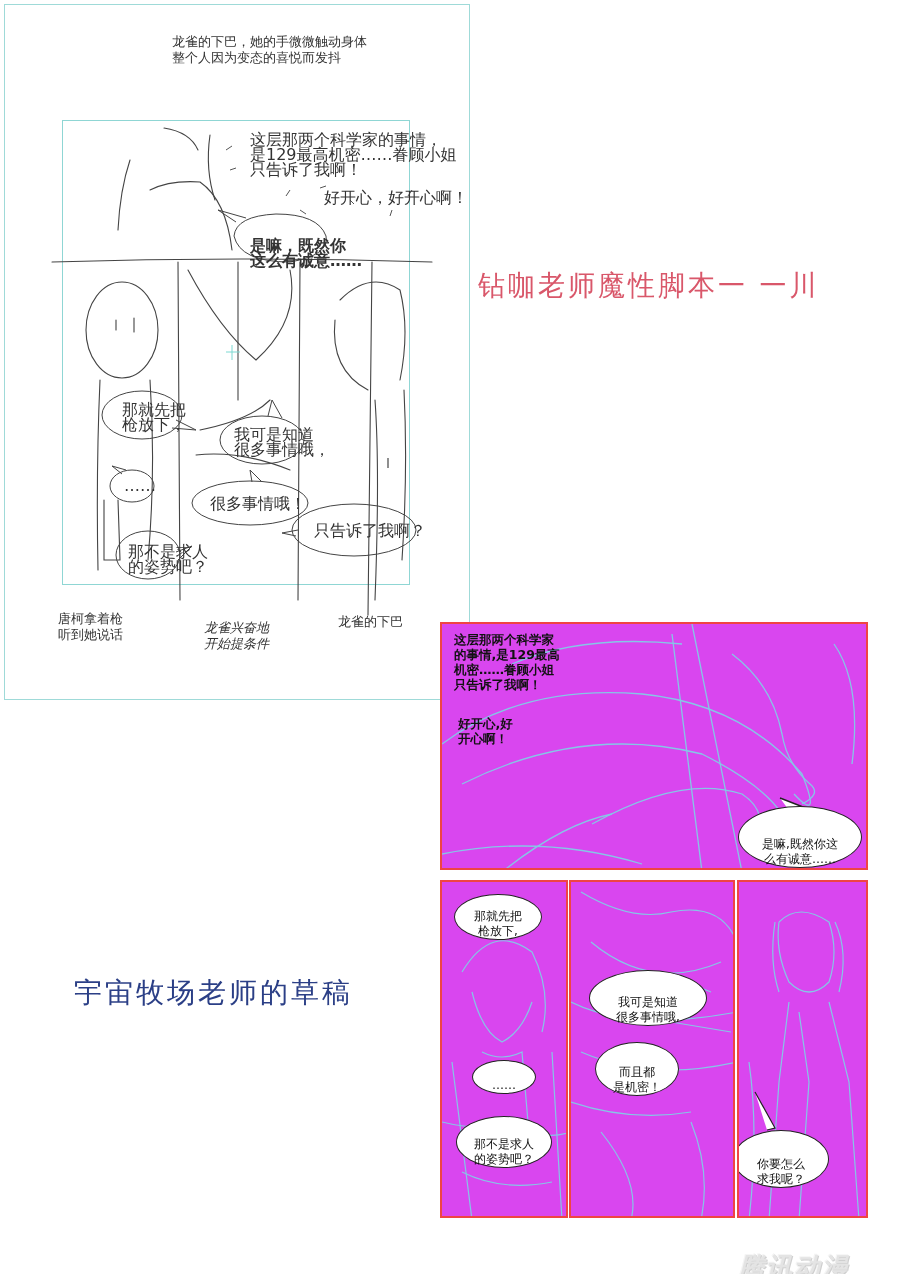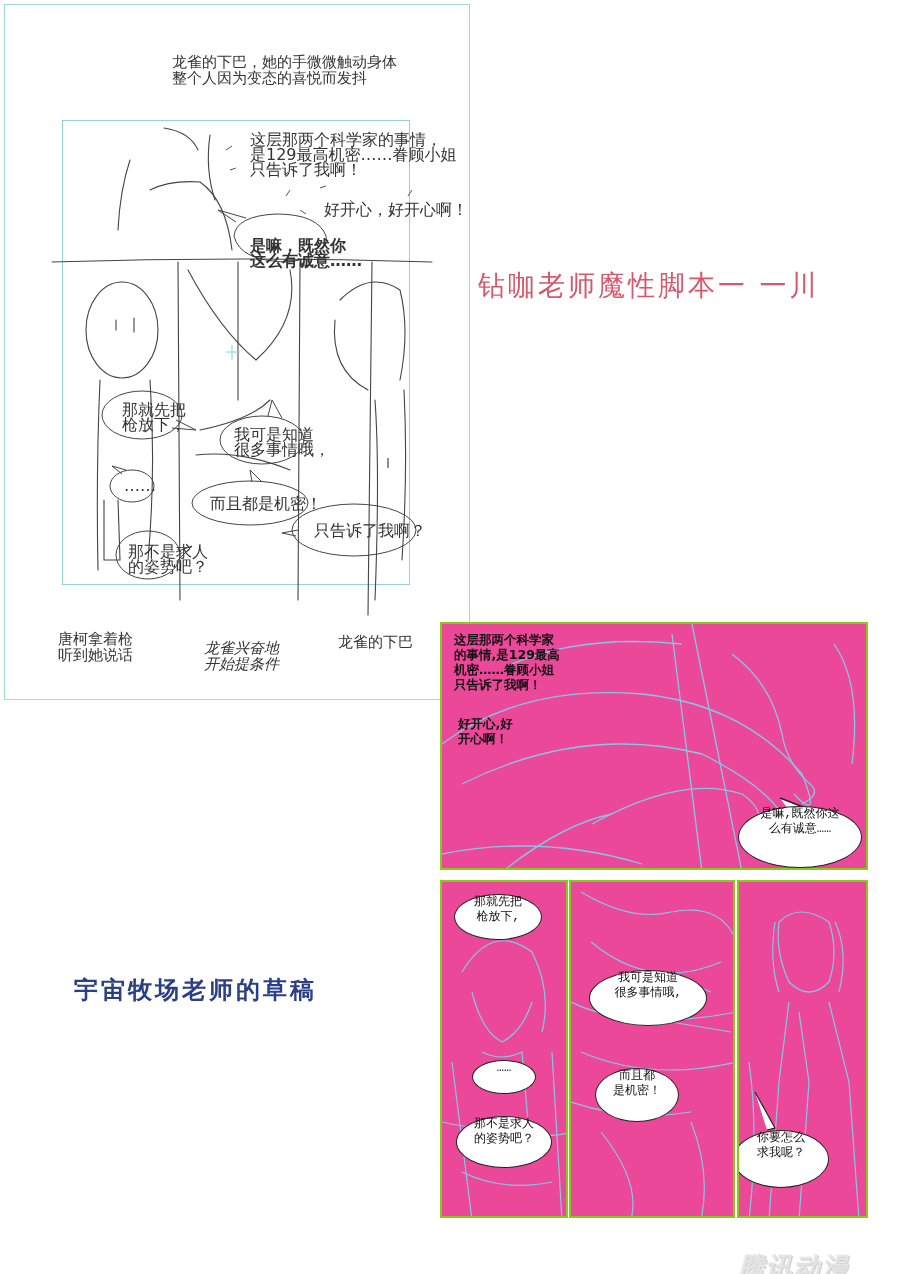--- a/index.html
+++ b/index.html
@@ -13,50 +13,49 @@
 
   
   .sb-outer {
     left: 4px; top: 4px; width: 466px; height: 696px;
     border: 1px solid #9fdad8; box-sizing: border-box;
   }
   .sb-inner {
     left: 62px; top: 120px; width: 348px; height: 465px;
     border: 1px solid #8fd6d4; box-sizing: border-box;
   }
-  .sb-caption { font-size: 15px; line-height: 16px; color: #333; white-space: pre; margin-top: 20px; }
+  .sb-caption { font-size: 13px; line-height: 16px; color: #333; white-space: pre; }
   .sb-text { font-size: 16px; line-height: 15px; color: #333; white-space: pre; }
   .sb-svg { left: 0; top: 0; width: 900px; height: 1274px; pointer-events: none; }
 
   
   .title-red {
     left: 478px; top: 268px; font-size: 27px; letter-spacing: 3px;
     color: #d9576a; font-weight: normal; white-space: nowrap;
     transform: scaleY(1.05);
   }
   .title-blue {
-    left: 74px; top: 974px; font-size: 24px; letter-spacing: 3px;
-    color: #2b3f86; font-weight: bold; white-space: nowrap;
+    left: 74px; top: 974px; font-size: 28px; letter-spacing: 3px;
+    color: #2b3f86; font-weight: normal; white-space: nowrap;
   }
 
   
   .panel {
-    border: 2px solid #84cc16; box-sizing: border-box; background: #ec4899; overflow: hidden;
+    border: 2px solid #ef4444; box-sizing: border-box; background: #d946ef; overflow: hidden;
   }
   .p1 { left: 440px; top: 622px; width: 428px; height: 248px; }
   .p2 { left: 440px; top: 880px; width: 128px; height: 338px; }
   .p3 { left: 569px; top: 880px; width: 166px; height: 338px; }
   .p4 { left: 737px; top: 880px; width: 131px; height: 338px; }
 
   .ink { font-size: 12.5px; line-height: 15px; color: #111; white-space: pre; font-weight: bold; }
   .bubble {
     position: absolute; border: 1.5px solid #222; border-radius: 50%;
-    background: #fff; display: flex; align-items: flex-start; justify-content: center;
+    background: #fff; display: flex; align-items: flex-end; justify-content: center;
     box-sizing: border-box;
-    font-family: Liberation Mono, monospace;
   }
   .bubble span { font-size: 12px; line-height: 15px; color: #111; white-space: pre; text-align: center; }
 
   .watermark {
     left: 738px; top: 1218px; font-size: 26px; font-weight: bold; font-style: italic;
     color: #e4e4e4; letter-spacing: 2px;
     text-shadow: 1px 1px 0 #cfcfcf, -1px -1px 0 #f5f5f5;
     margin-top: 32px;
   }
 </style>
@@ -119,29 +118,29 @@
   </g>
   <line x1="388" y1="458" x2="388" y2="468" stroke="#444" stroke-width="1.2"></line>
   <path d="M232 345 L232 360 M226 352 L240 352" stroke="#7dd9d2" stroke-width="1"></path>
 </svg>
 
 <div class="abs sb-caption" style="left:172px; top:34px;">龙雀的下巴，她的手微微触动身体
 整个人因为变态的喜悦而发抖</div>
 <div class="abs sb-text" style="left:250px; top:132px;">这层那两个科学家的事情，
 是129最高机密……眷顾小姐
 只告诉了我啊！</div>
-<div class="abs sb-text" style="left:324px; top:202px;">好开心，好开心啊！</div>
+<div class="abs sb-text" style="left:324px; top:190px;">好开心，好开心啊！</div>
 <div class="abs sb-text" style="left:250px; top:238px;font-weight:bold;">是嘛，既然你
 这么有诚意……</div>
 <div class="abs sb-text" style="left:122px; top:402px;">那就先把
 枪放下，</div>
 <div class="abs sb-text" style="left:234px; top:427px;">我可是知道
 很多事情哦，</div>
 <div class="abs sb-text" style="left:124px; top:478px;">……</div>
-<div class="abs sb-text" style="left:210px; top:496px;">而且都是机密！</div>
+<div class="abs sb-text" style="left:210px; top:496px;">很多事情哦！</div>
 <div class="abs sb-text" style="left:314px; top:523px;">只告诉了我啊？</div>
 <div class="abs sb-text" style="left:128px; top:544px;">那不是求人
 的姿势吧？</div>
 
 <div class="abs sb-caption" style="left:58px; top:611px;">唐柯拿着枪
 听到她说话</div>
 <div class="abs sb-caption" style="left:204px; top:620px;font-style:italic;">龙雀兴奋地
 开始提条件</div>
 <div class="abs sb-caption" style="left:338px; top:614px;">龙雀的下巴</div>
 
@@ -210,21 +209,21 @@
       <path d="M10 170 Q80 200 166 180"></path>
       <path d="M0 220 Q60 240 120 230"></path>
       <path d="M30 250 Q70 300 60 338 M120 240 Q140 290 130 338"></path>
       <path d="M90 90 L140 110 M100 140 L160 150"></path>
     </g>
   </svg>
   <div class="bubble" style="left:18px; top:88px; width:118px; height:56px;">
     <span>我可是知道
 很多事情哦,</span>
   </div>
-  <div class="bubble" style="left:24px; top:186px; width:84px; height:54px;">
+  <div class="bubble" style="left:24px; top:160px; width:84px; height:54px;">
     <span>而且都
 是机密！</span>
   </div>
 </div>
 
 <div class="abs panel p4">
   <svg width="131" height="338" style="position:absolute;left:0;top:0">
     <g fill="none" stroke="#86c6e6" stroke-width="1.2">
       <path d="M40 40 Q60 20 90 40 Q100 70 90 100 Q70 120 50 100 Q36 70 40 40"></path>
       <path d="M36 40 Q30 80 40 110 M96 40 Q110 70 100 110"></path>

